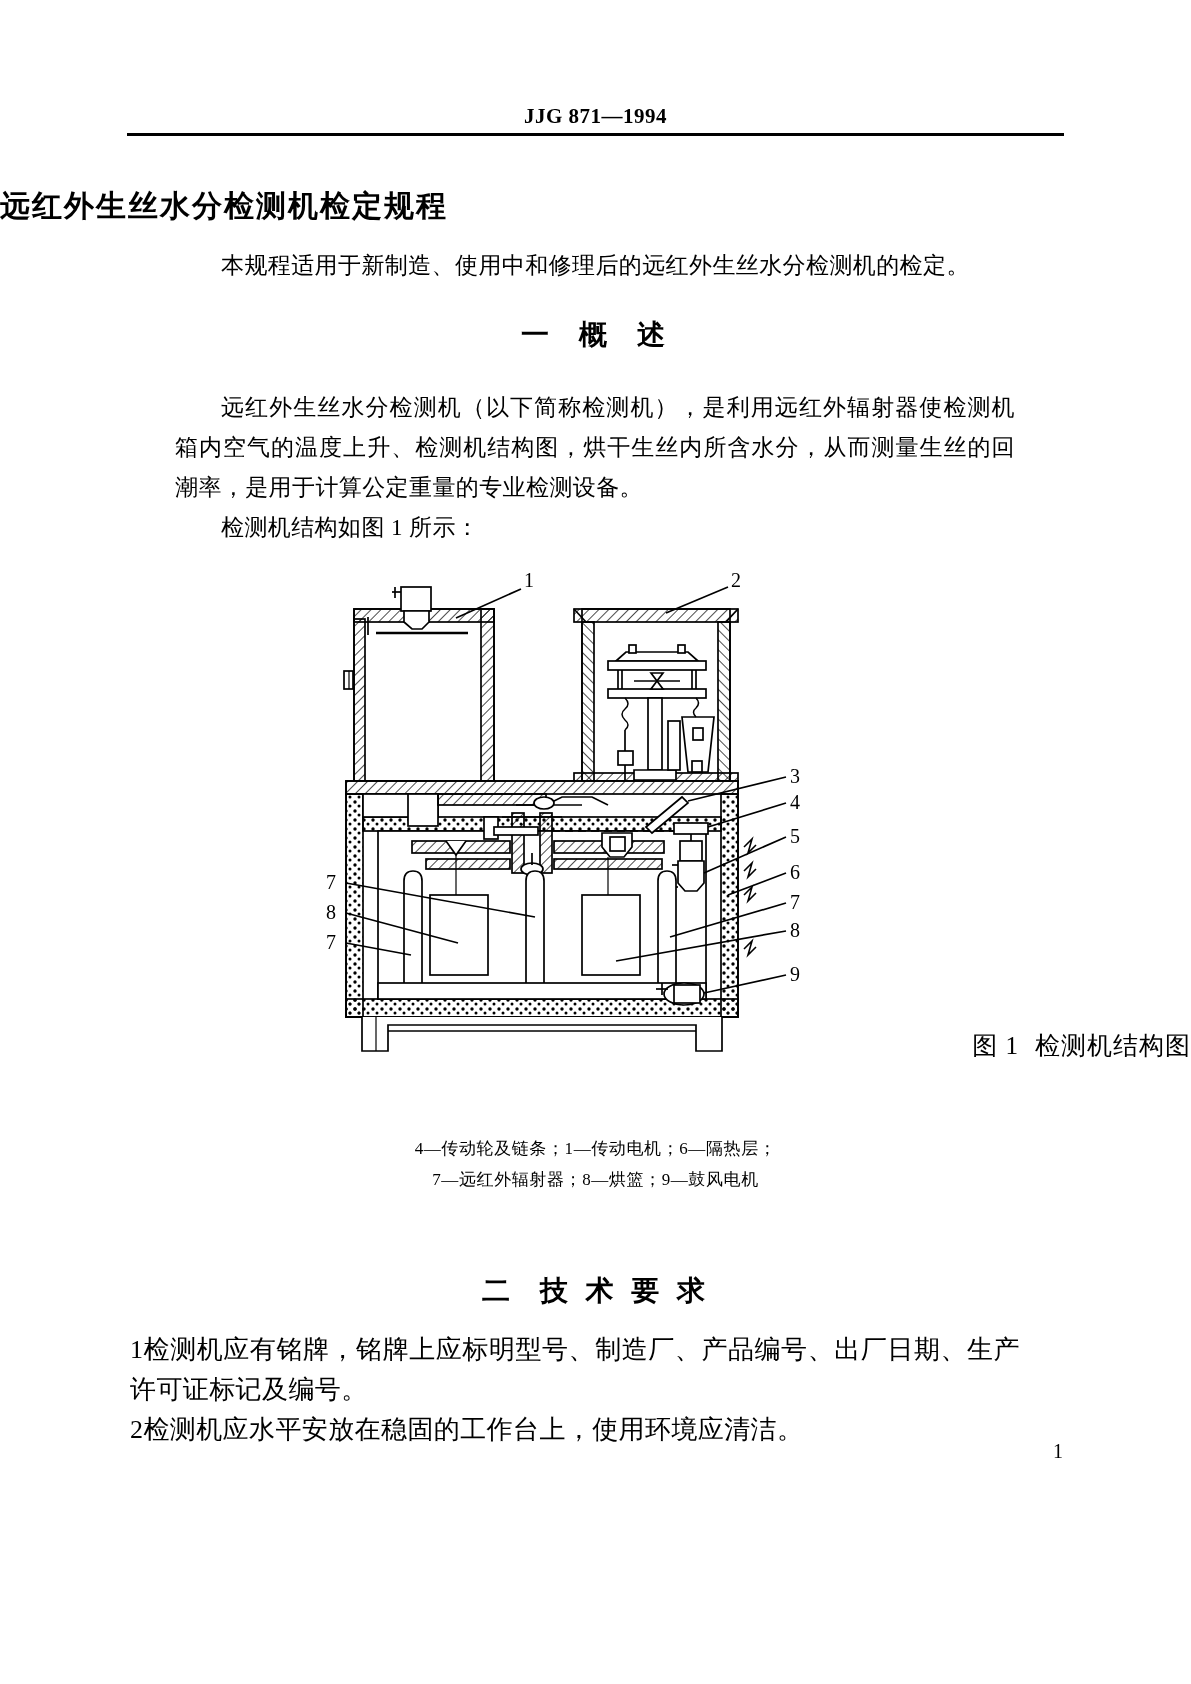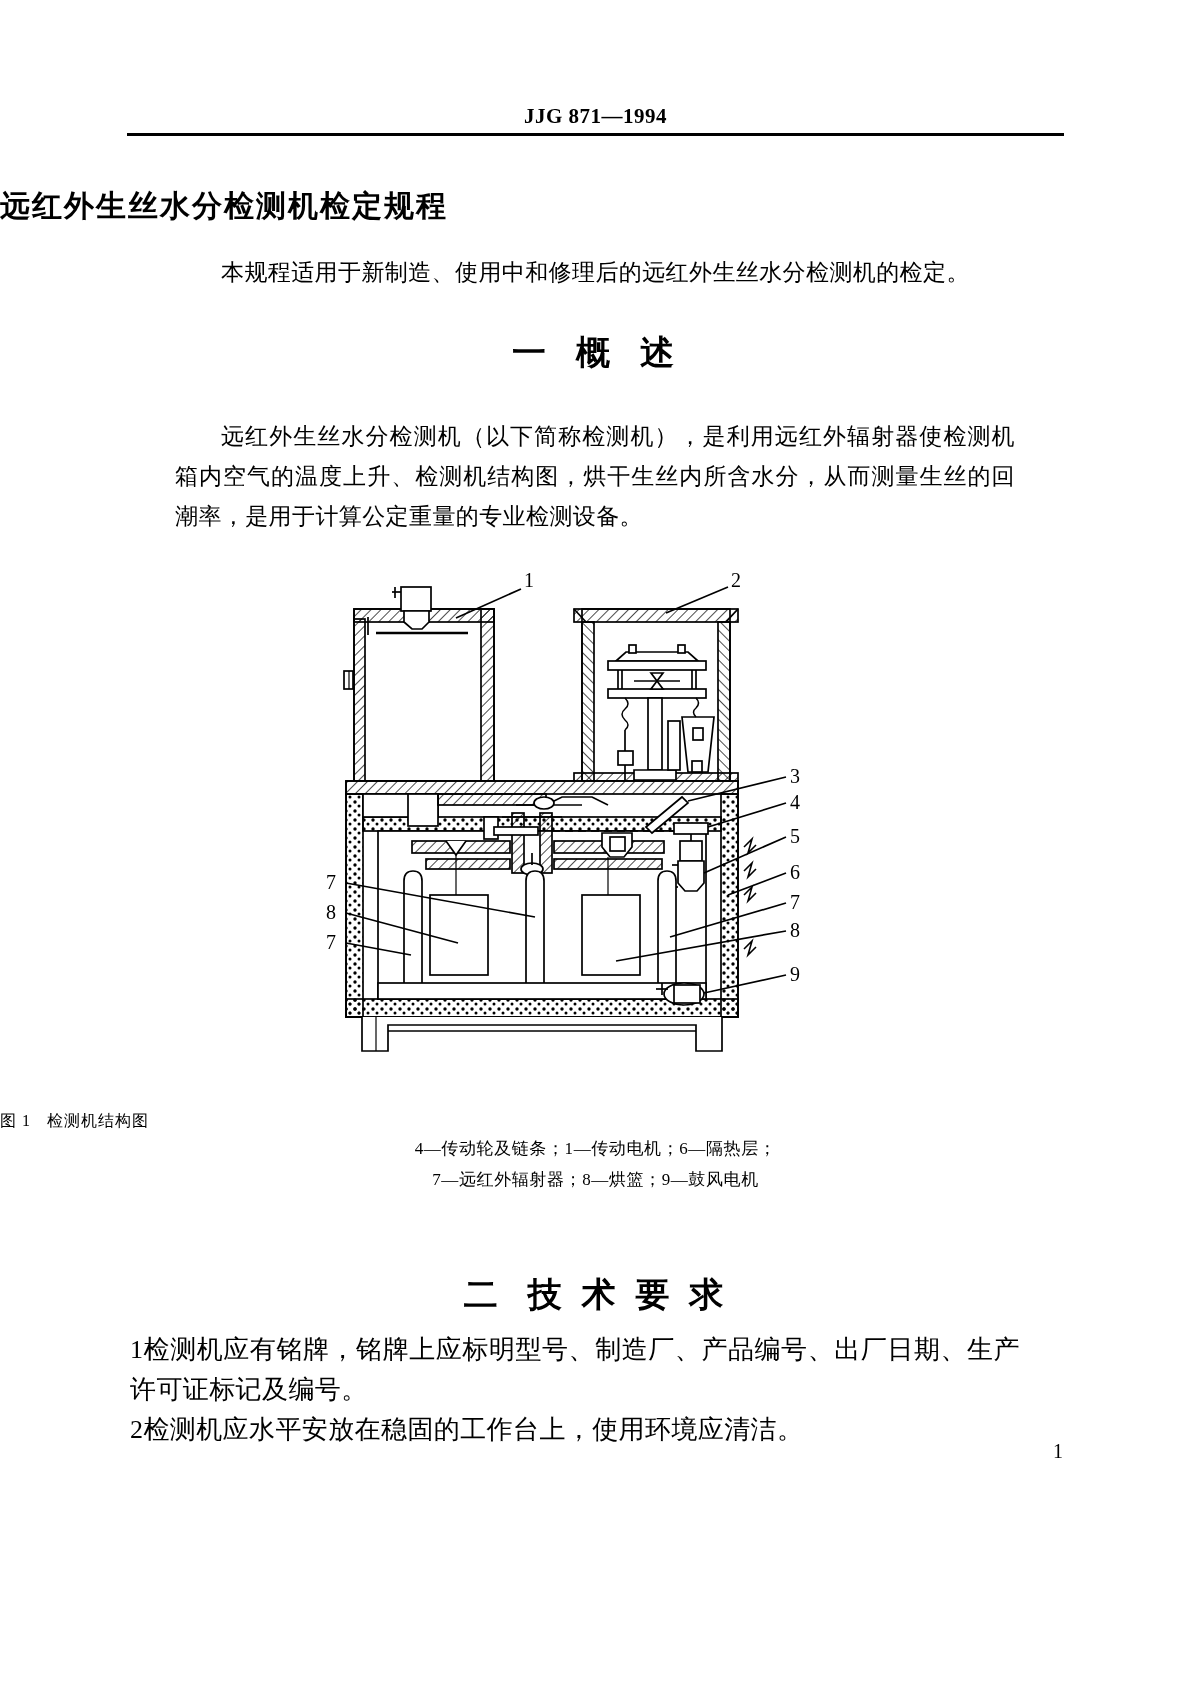--- a/index.html
+++ b/index.html
@@ -39,57 +39,57 @@
     font-family:"DejaVu Sans","Liberation Sans",sans-serif;
     font-weight:bold;
     font-size:30px;
     letter-spacing:2px;
   }
 
   
   .content{
     position:absolute;
     left:175px;width:840px;
-    top:253px;
+    top:246px;
   }
   .para{
     font-size:23px;
     line-height:40px;
     text-align:justify;
     text-justify:inter-ideograph;
     margin:0;
     letter-spacing:.4px;
   }
   .para.indent{ text-indent:2em; }
   .gap-a{height:22px;}
   .gap-b{height:26px;}
 
   .section-head{
     text-align:center;
     font-family:"DejaVu Sans","Liberation Sans",sans-serif;
     font-weight:bold;
-    font-size:34px;
+    font-size:28px;
     letter-spacing:4px;
-    margin:15px;
+    margin:8px;
   }
   .section-head .sp{ display:inline-block;width:26px; }
 
   
   .figure{
     position:absolute;
     left:0;right:0;
     top:565px;
     height:530px;
   }
   .figure svg{display:block;margin:0 auto;}
 
   .fig-caption{
-    position:absolute;left:0;right:0;top:1111px;
-    text-align:left;
-    font-size:16px;
+    position:absolute;left:0;right:0;top:1029px;
+    text-align:right;
+    font-size:25px;
     letter-spacing:1px;
   }
   .fig-caption .cap-sp{display:inline-block;width:16px;}
 
   .fig-legend{
     position:absolute;left:0;right:0;top:1133px;
     text-align:center;
     font-size:17px;
     line-height:31px;
     letter-spacing:.6px;
@@ -129,20 +129,21 @@
 
     <div class="gap-a"></div>
 
     <div class="section-head">
       <span>一</span><span class="sp"></span><span>概</span><span class="sp"></span><span>述</span>
     </div>
 
     <div class="gap-b"></div>
 
     <p class="para indent">远红外生丝水分检测机（以下简称检测机），是利用远红外辐射器使检测机箱内空气的温度上升、检测机结构图，烘干生丝内所含水分，从而测量生丝的回潮率，是用于计算公定重量的专业检测设备。</p>
+    <p class="para indent">检测机结构如图 1 所示：</p>
   </div>
 
   <div class="figure">
     <svg width="560" height="510" viewBox="0 0 560 510" xmlns="http://www.w3.org/2000/svg">
       <defs>
         <pattern id="hatch" width="7" height="7" patternTransform="rotate(45)" patternUnits="userSpaceOnUse">
           <line x1="0" y1="0" x2="0" y2="7" stroke="#000" stroke-width="1.4"></line>
         </pattern>
         <pattern id="hatchR" width="7" height="7" patternTransform="rotate(-45)" patternUnits="userSpaceOnUse">
           <line x1="0" y1="0" x2="0" y2="7" stroke="#000" stroke-width="1.4"></line>

